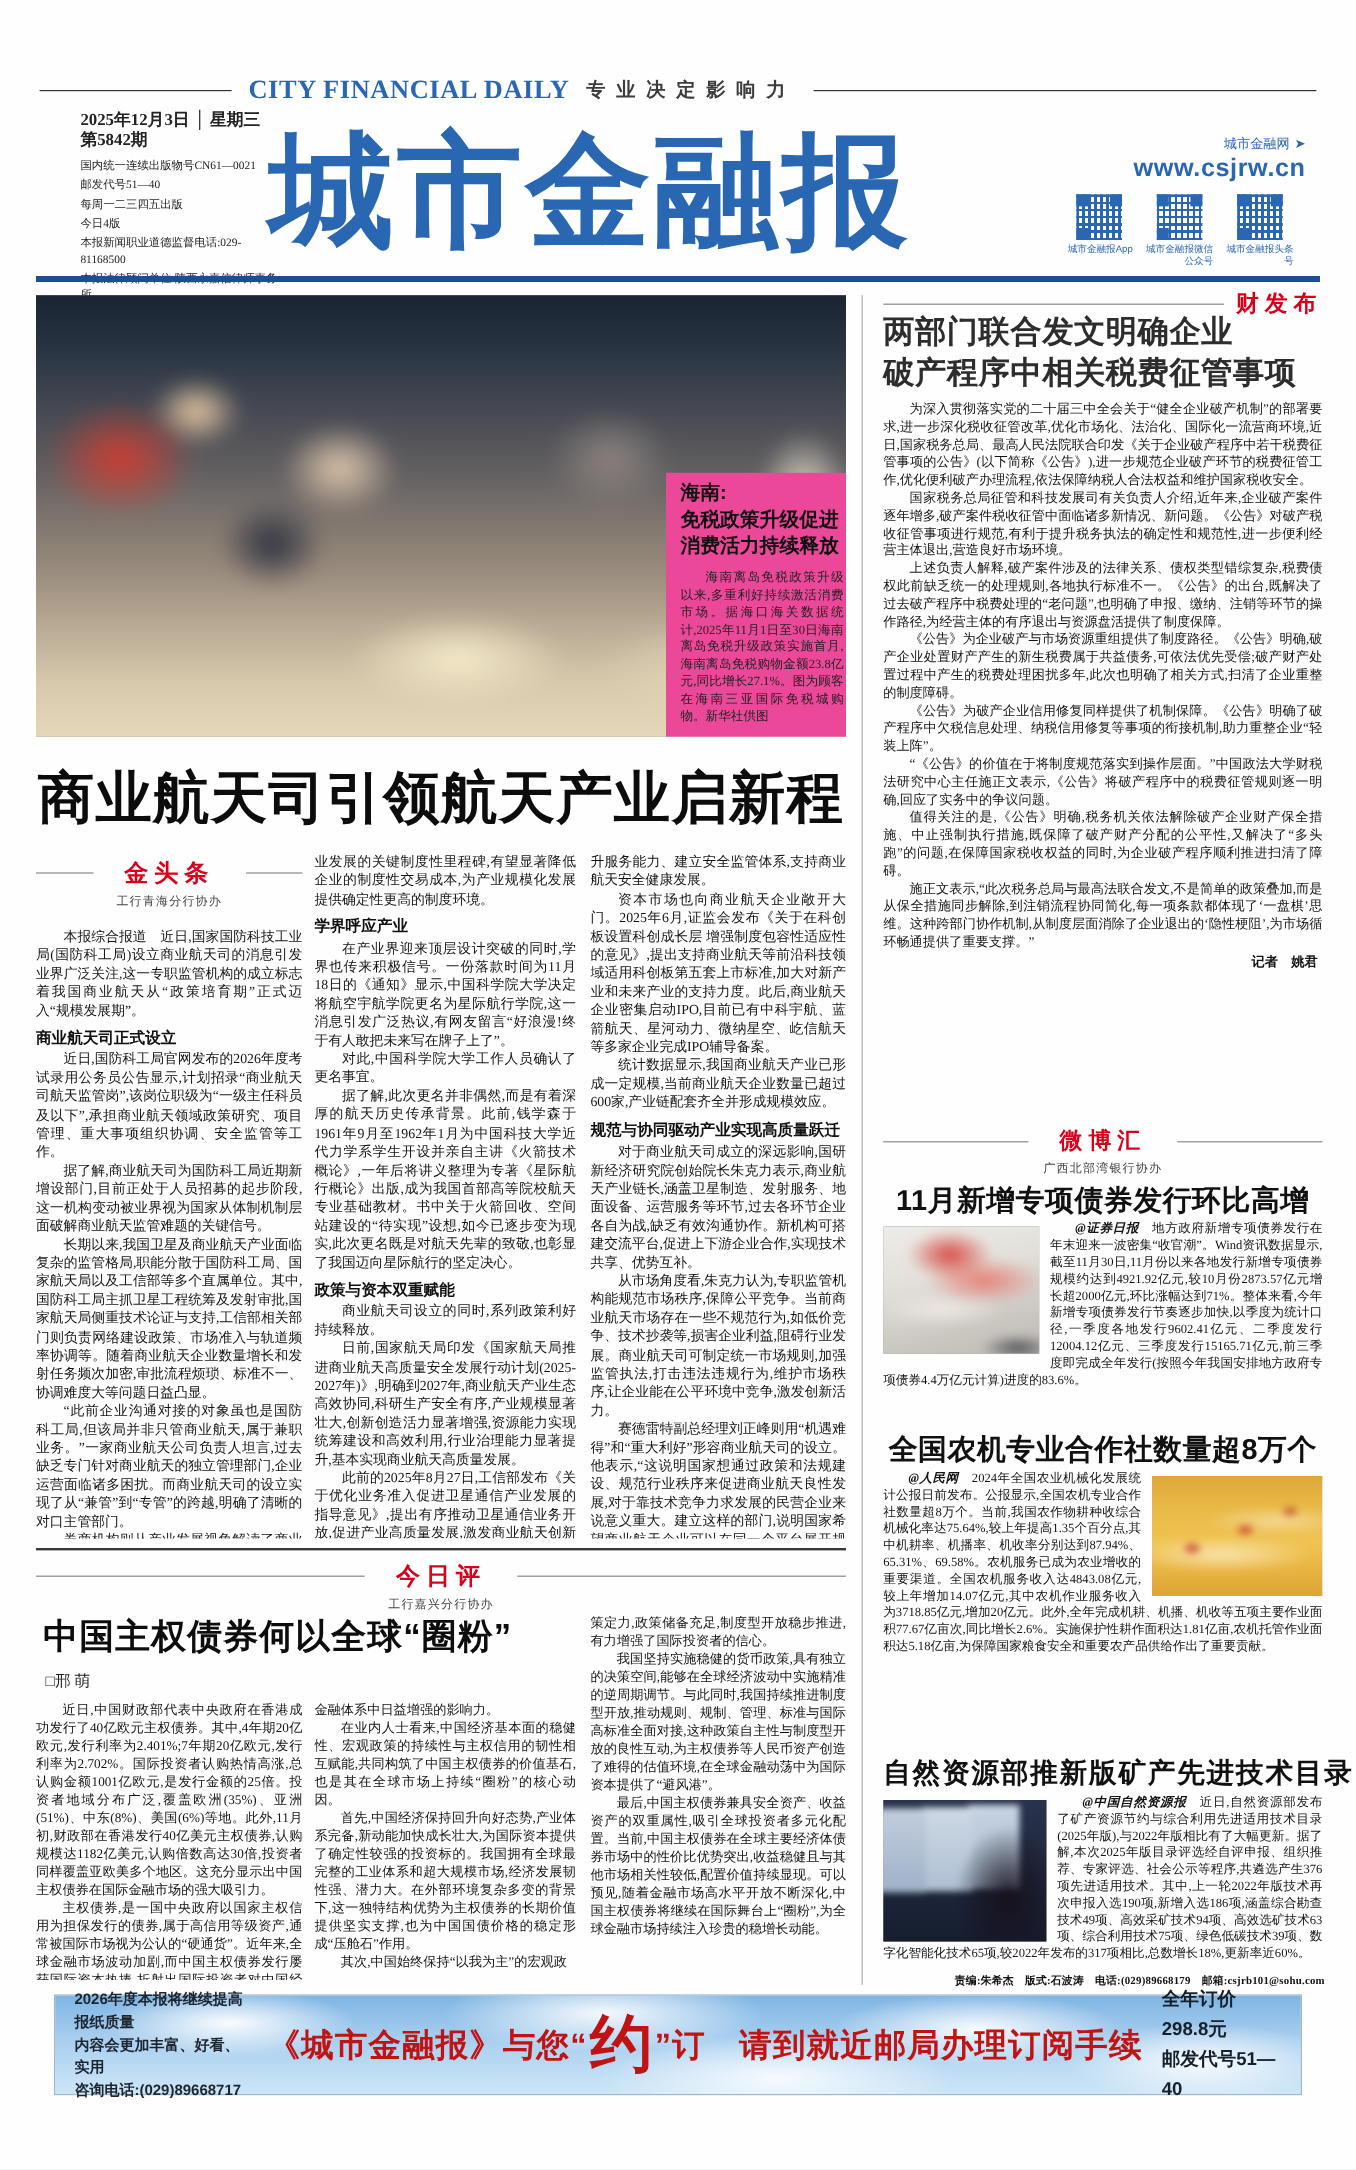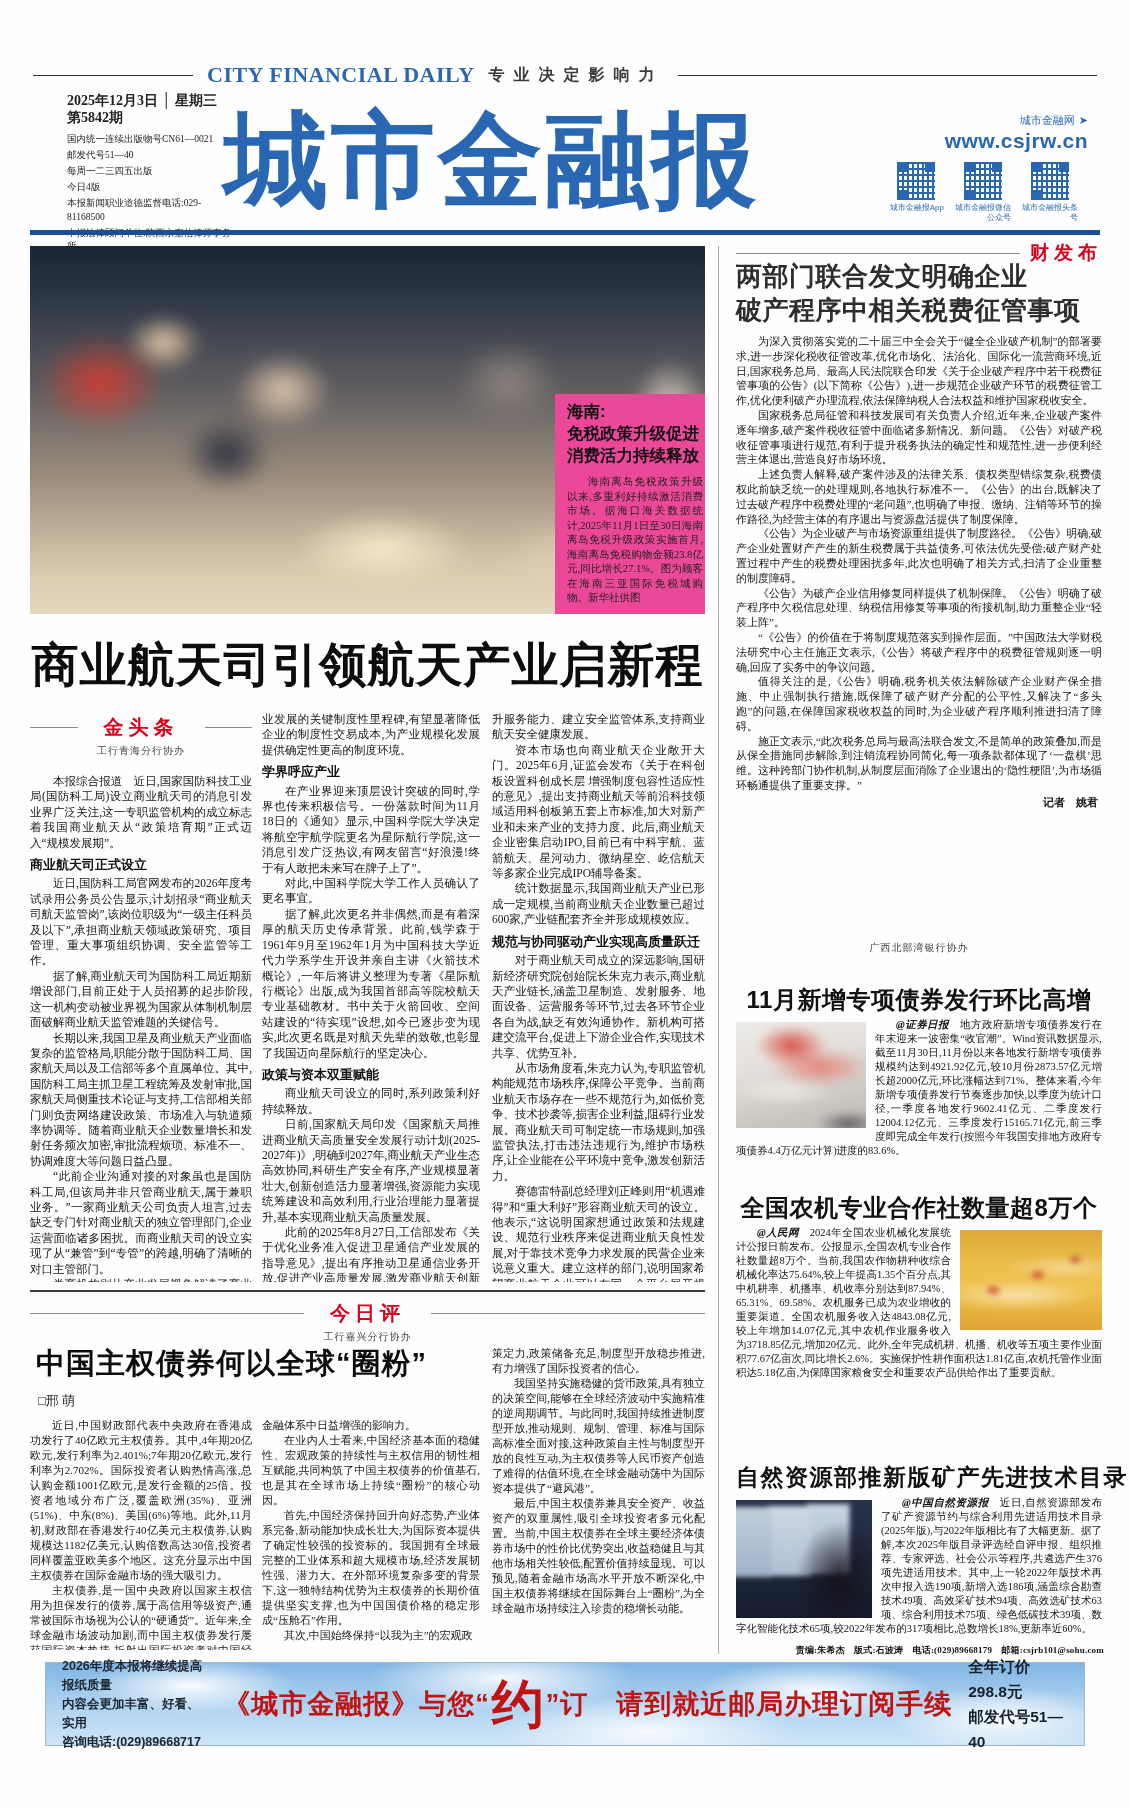--- a/index.html
+++ b/index.html
@@ -275,20 +275,25 @@
       <div class="para">上述负责人解释,破产案件涉及的法律关系、债权类型错综复杂,税费债权此前缺乏统一的处理规则,各地执行标准不一。《公告》的出台,既解决了过去破产程序中税费处理的“老问题”,也明确了申报、缴纳、注销等环节的操作路径,为经营主体的有序退出与资源盘活提供了制度保障。</div>
       <div class="para">《公告》为企业破产与市场资源重组提供了制度路径。《公告》明确,破产企业处置财产产生的新生税费属于共益债务,可依法优先受偿;破产财产处置过程中产生的税费处理困扰多年,此次也明确了相关方式,扫清了企业重整的制度障碍。</div>
       <div class="para">《公告》为破产企业信用修复同样提供了机制保障。《公告》明确了破产程序中欠税信息处理、纳税信用修复等事项的衔接机制,助力重整企业“轻装上阵”。</div>
       <div class="para">“《公告》的价值在于将制度规范落实到操作层面。”中国政法大学财税法研究中心主任施正文表示,《公告》将破产程序中的税费征管规则逐一明确,回应了实务中的争议问题。</div>
       <div class="para">值得关注的是,《公告》明确,税务机关依法解除破产企业财产保全措施、中止强制执行措施,既保障了破产财产分配的公平性,又解决了“多头跑”的问题,在保障国家税收权益的同时,为企业破产程序顺利推进扫清了障碍。</div>
       <div class="para">施正文表示,“此次税务总局与最高法联合发文,不是简单的政策叠加,而是从保全措施同步解除,到注销流程协同简化,每一项条款都体现了‘一盘棋’思维。这种跨部门协作机制,从制度层面消除了企业退出的‘隐性梗阻’,为市场循环畅通提供了重要支撑。”</div>
       <div class="byline">记者　姚君</div>
     </div>
 
   <div class="abs" style="left:736px;top:938px;width:366px;">
+    <div class="kicker-row">
+      <span class="kicker-line"></span>
+      <span class="kicker-text" style="font-size:19px;">微博汇</span>
+      <span class="kicker-line"></span>
+    </div>
     <div class="kicker-sponsor">广西北部湾银行协办</div>
   </div>
   <div class="abs sec-headline" style="left:736px;top:984px;width:366px;font-size:24px;letter-spacing:.5px;">11月新增专项债券发行环比高增</div>
   <div class="abs" style="left:736px;top:1018px;width:366px;height:164px;overflow:hidden;font-size:10.5px;line-height:14px;color:#141414;">
     <div class="photo float-l" style="width:130px;height:106px;">
       <div class="art art-cash"></div>
     </div>
     <p class="para"><span class="src">@证券日报　</span><span>地方政府新增专项债券发行在年末迎来一波密集“收官潮”。Wind资讯数据显示,截至11月30日,11月份以来各地发行新增专项债券规模约达到4921.92亿元,较10月份2873.57亿元增长超2000亿元,环比涨幅达到71%。整体来看,今年新增专项债券发行节奏逐步加快,以季度为统计口径,一季度各地发行9602.41亿元、二季度发行12004.12亿元、三季度发行15165.71亿元,前三季度即完成全年发行(按照今年我国安排地方政府专项债券4.4万亿元计算)进度的83.6%。</span></p>
   </div>
 

